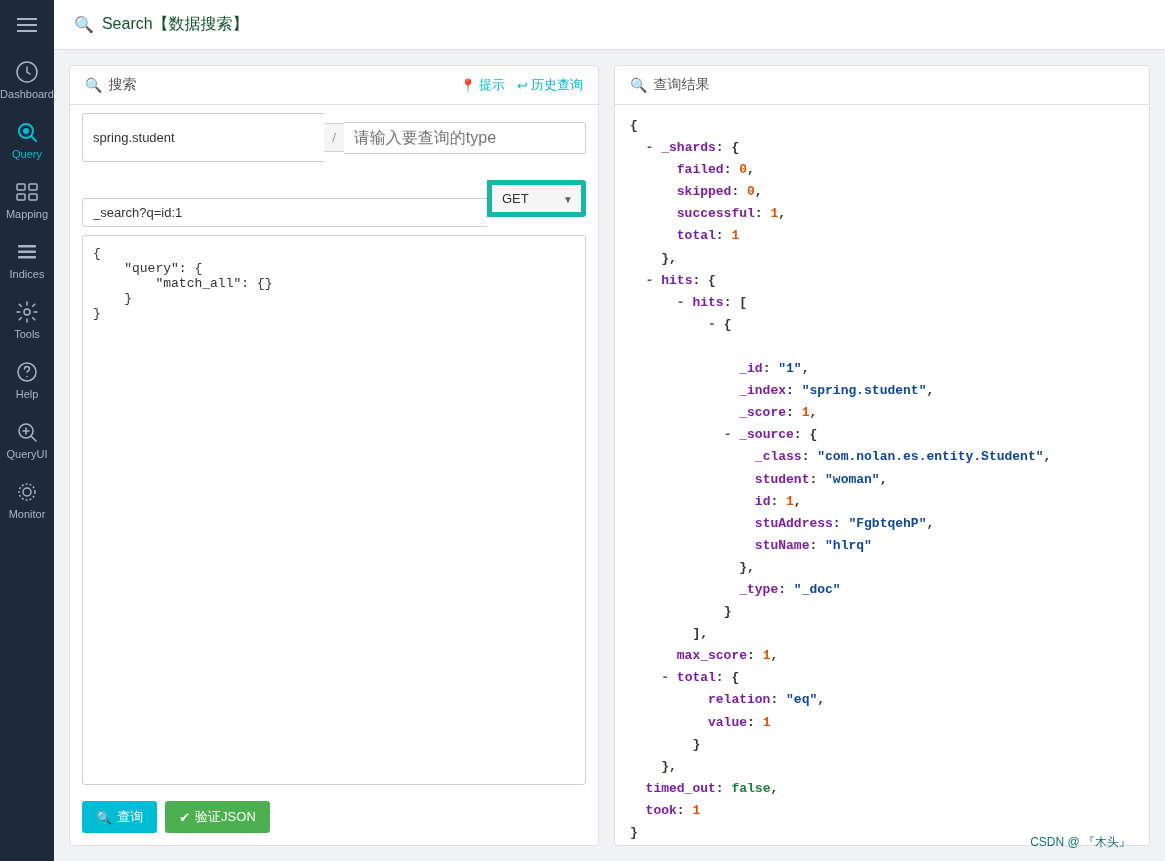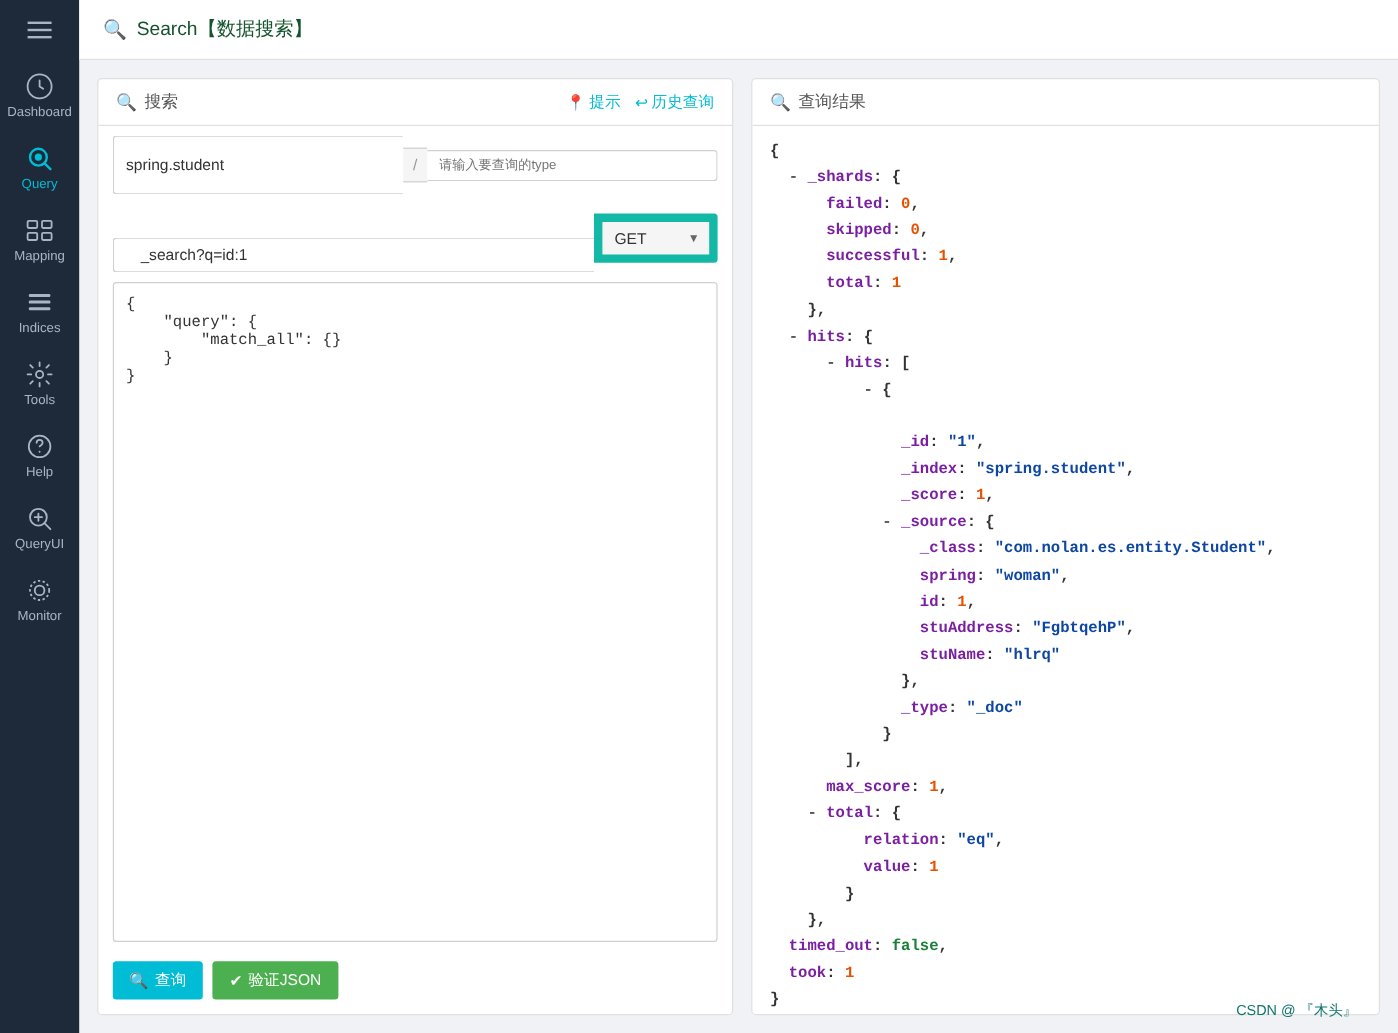--- a/index.html
+++ b/index.html
@@ -1,20 +1,20 @@
 <!DOCTYPE html>
 <html><head>
   <meta charset="utf-8">
   <style>
     * { box-sizing: border-box; margin: 0; padding: 0; }
     body { font-family: Arial, sans-serif; background: #f0f2f5; display: flex; height: 861px; overflow: hidden; }
 
     
     .sidebar {
-      width: 66px;
+      width: 54px;
       background: #1e2a3a;
       display: flex;
       flex-direction: column;
       align-items: center;
       padding-top: 0;
       flex-shrink: 0;
     }
     .sidebar-hamburger {
       width: 70px;
       height: 50px;
@@ -165,46 +165,46 @@
       padding: 6px 8px;
       color: #999;
       font-size: 13px;
     }
     .type-input {
       flex: 1;
       border: 1px solid #d0d0d0;
       border-left: none;
       border-radius: 0 3px 3px 0;
       padding: 6px 10px;
-      font-size: 11px;
+      font-size: 16px;
       color: #ec4899;
       outline: none;
     }
 
     
     .method-row {
       display: flex;
       align-items: center;
       padding: 0 12px 8px;
       gap: 0;
     }
     .endpoint-input {
       flex: 1;
       border: 1px solid #d0d0d0;
       border-right: none;
       border-radius: 3px 0 0 3px;
-      padding: 6px 22px;
+      padding: 6px 10px;
       font-size: 13px;
       color: #333;
       outline: none;
       margin-top: 28px;
     }
     .method-select-wrapper {
       position: relative;
-      border: 7px solid #14b8a6;
+      border: 5px solid #14b8a6;
       border-radius: 0 3px 3px 0;
       background: #f5f5f5;
     }
     .method-select {
       appearance: none;
       background: transparent;
       border: none;
       padding: 6px 28px 6px 10px;
       font-size: 13px;
       color: #333;
@@ -482,21 +482,21 @@
     <span class="brace">}</span>,
   <span class="dash">-</span> <span class="key">hits</span>: <span class="brace">{</span>
       <span class="dash">-</span> <span class="key">hits</span>: <span class="brace">[</span>
           <span class="dash">-</span> <span class="brace">{</span>
 
               <span class="key">_id</span>: <span class="string-val">"1"</span>,
               <span class="key">_index</span>: <span class="string-val">"spring.student"</span>,
               <span class="key">_score</span>: <span class="num-val">1</span>,
             <span class="dash">-</span> <span class="key">_source</span>: <span class="brace">{</span>
                 <span class="key">_class</span>: <span class="string-val">"com.nolan.es.entity.Student"</span>,
-                <span class="key">spring</span>: <span class="string-val">"woman"</span>,
+                <span class="key">student</span>: <span class="string-val">"woman"</span>,
                 <span class="key">id</span>: <span class="num-val">1</span>,
                 <span class="key">stuAddress</span>: <span class="string-val">"FgbtqehP"</span>,
                 <span class="key">stuName</span>: <span class="string-val">"hlrq"</span>
               <span class="brace">}</span>,
               <span class="key">_type</span>: <span class="string-val">"_doc"</span>
             <span class="brace">}</span>
         <span class="brace">]</span>,
       <span class="key">max_score</span>: <span class="num-val">1</span>,
     <span class="dash">-</span> <span class="key">total</span>: <span class="brace">{</span>
           <span class="key">relation</span>: <span class="string-val">"eq"</span>,

